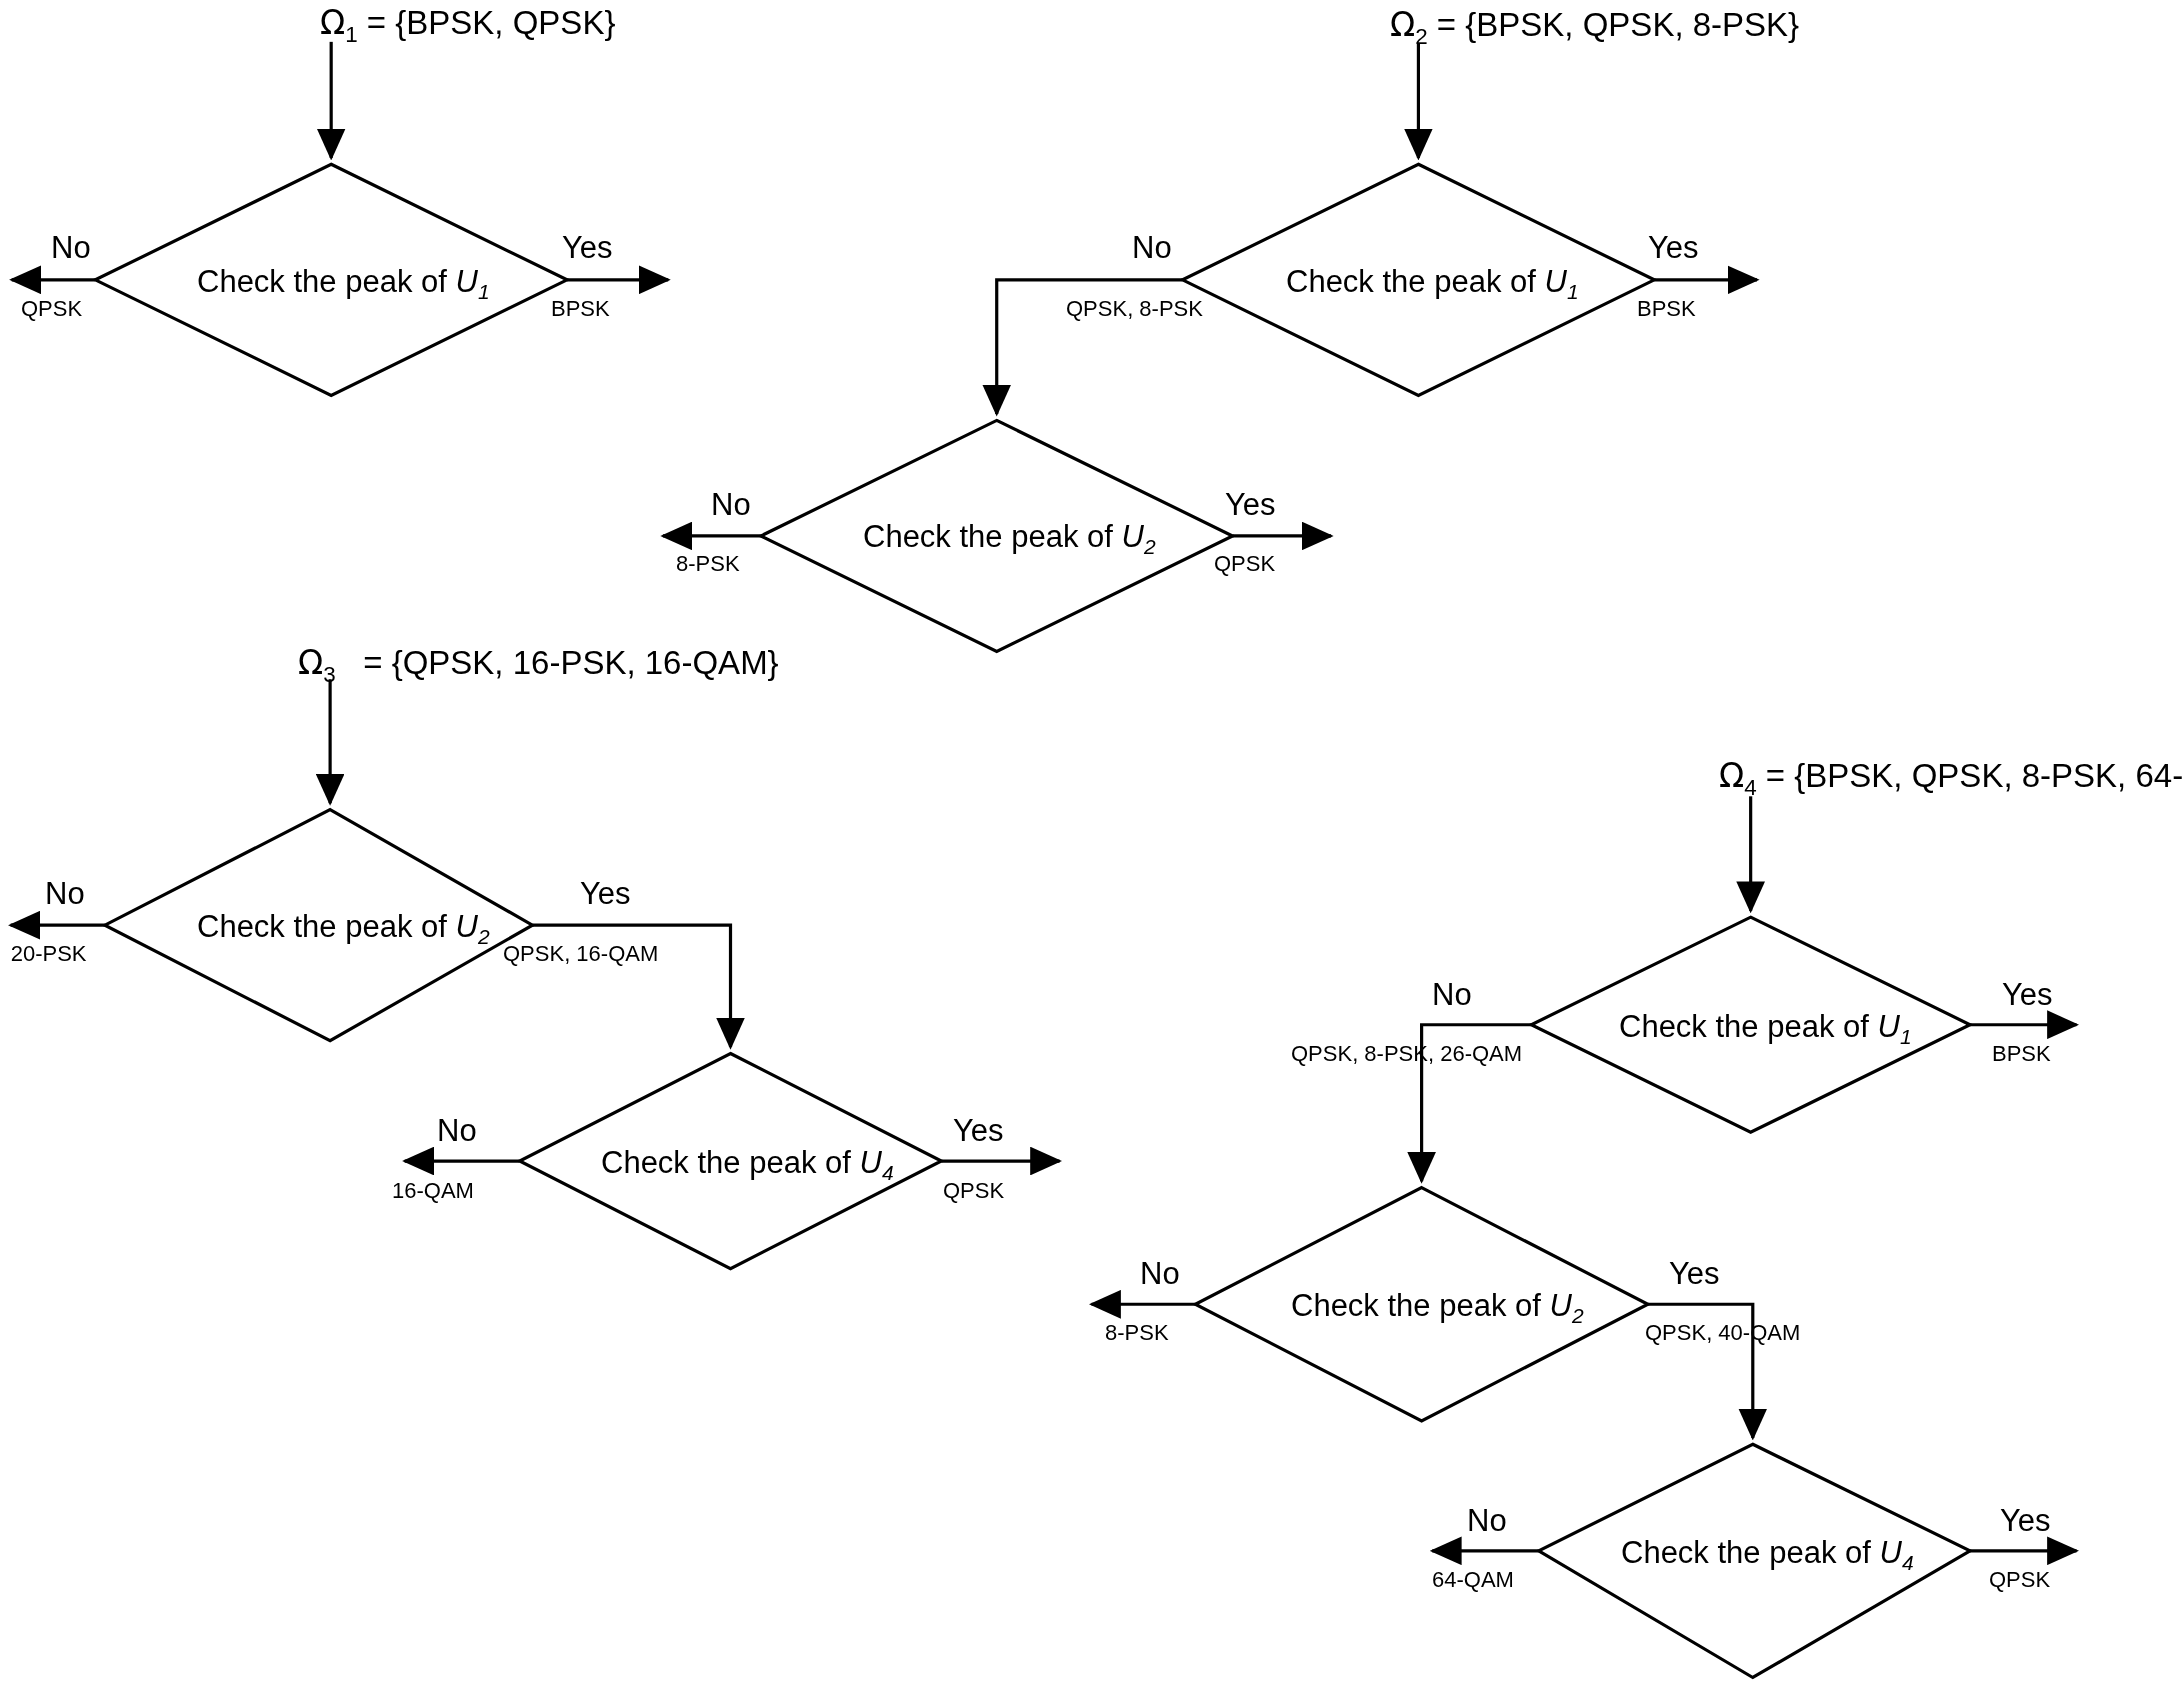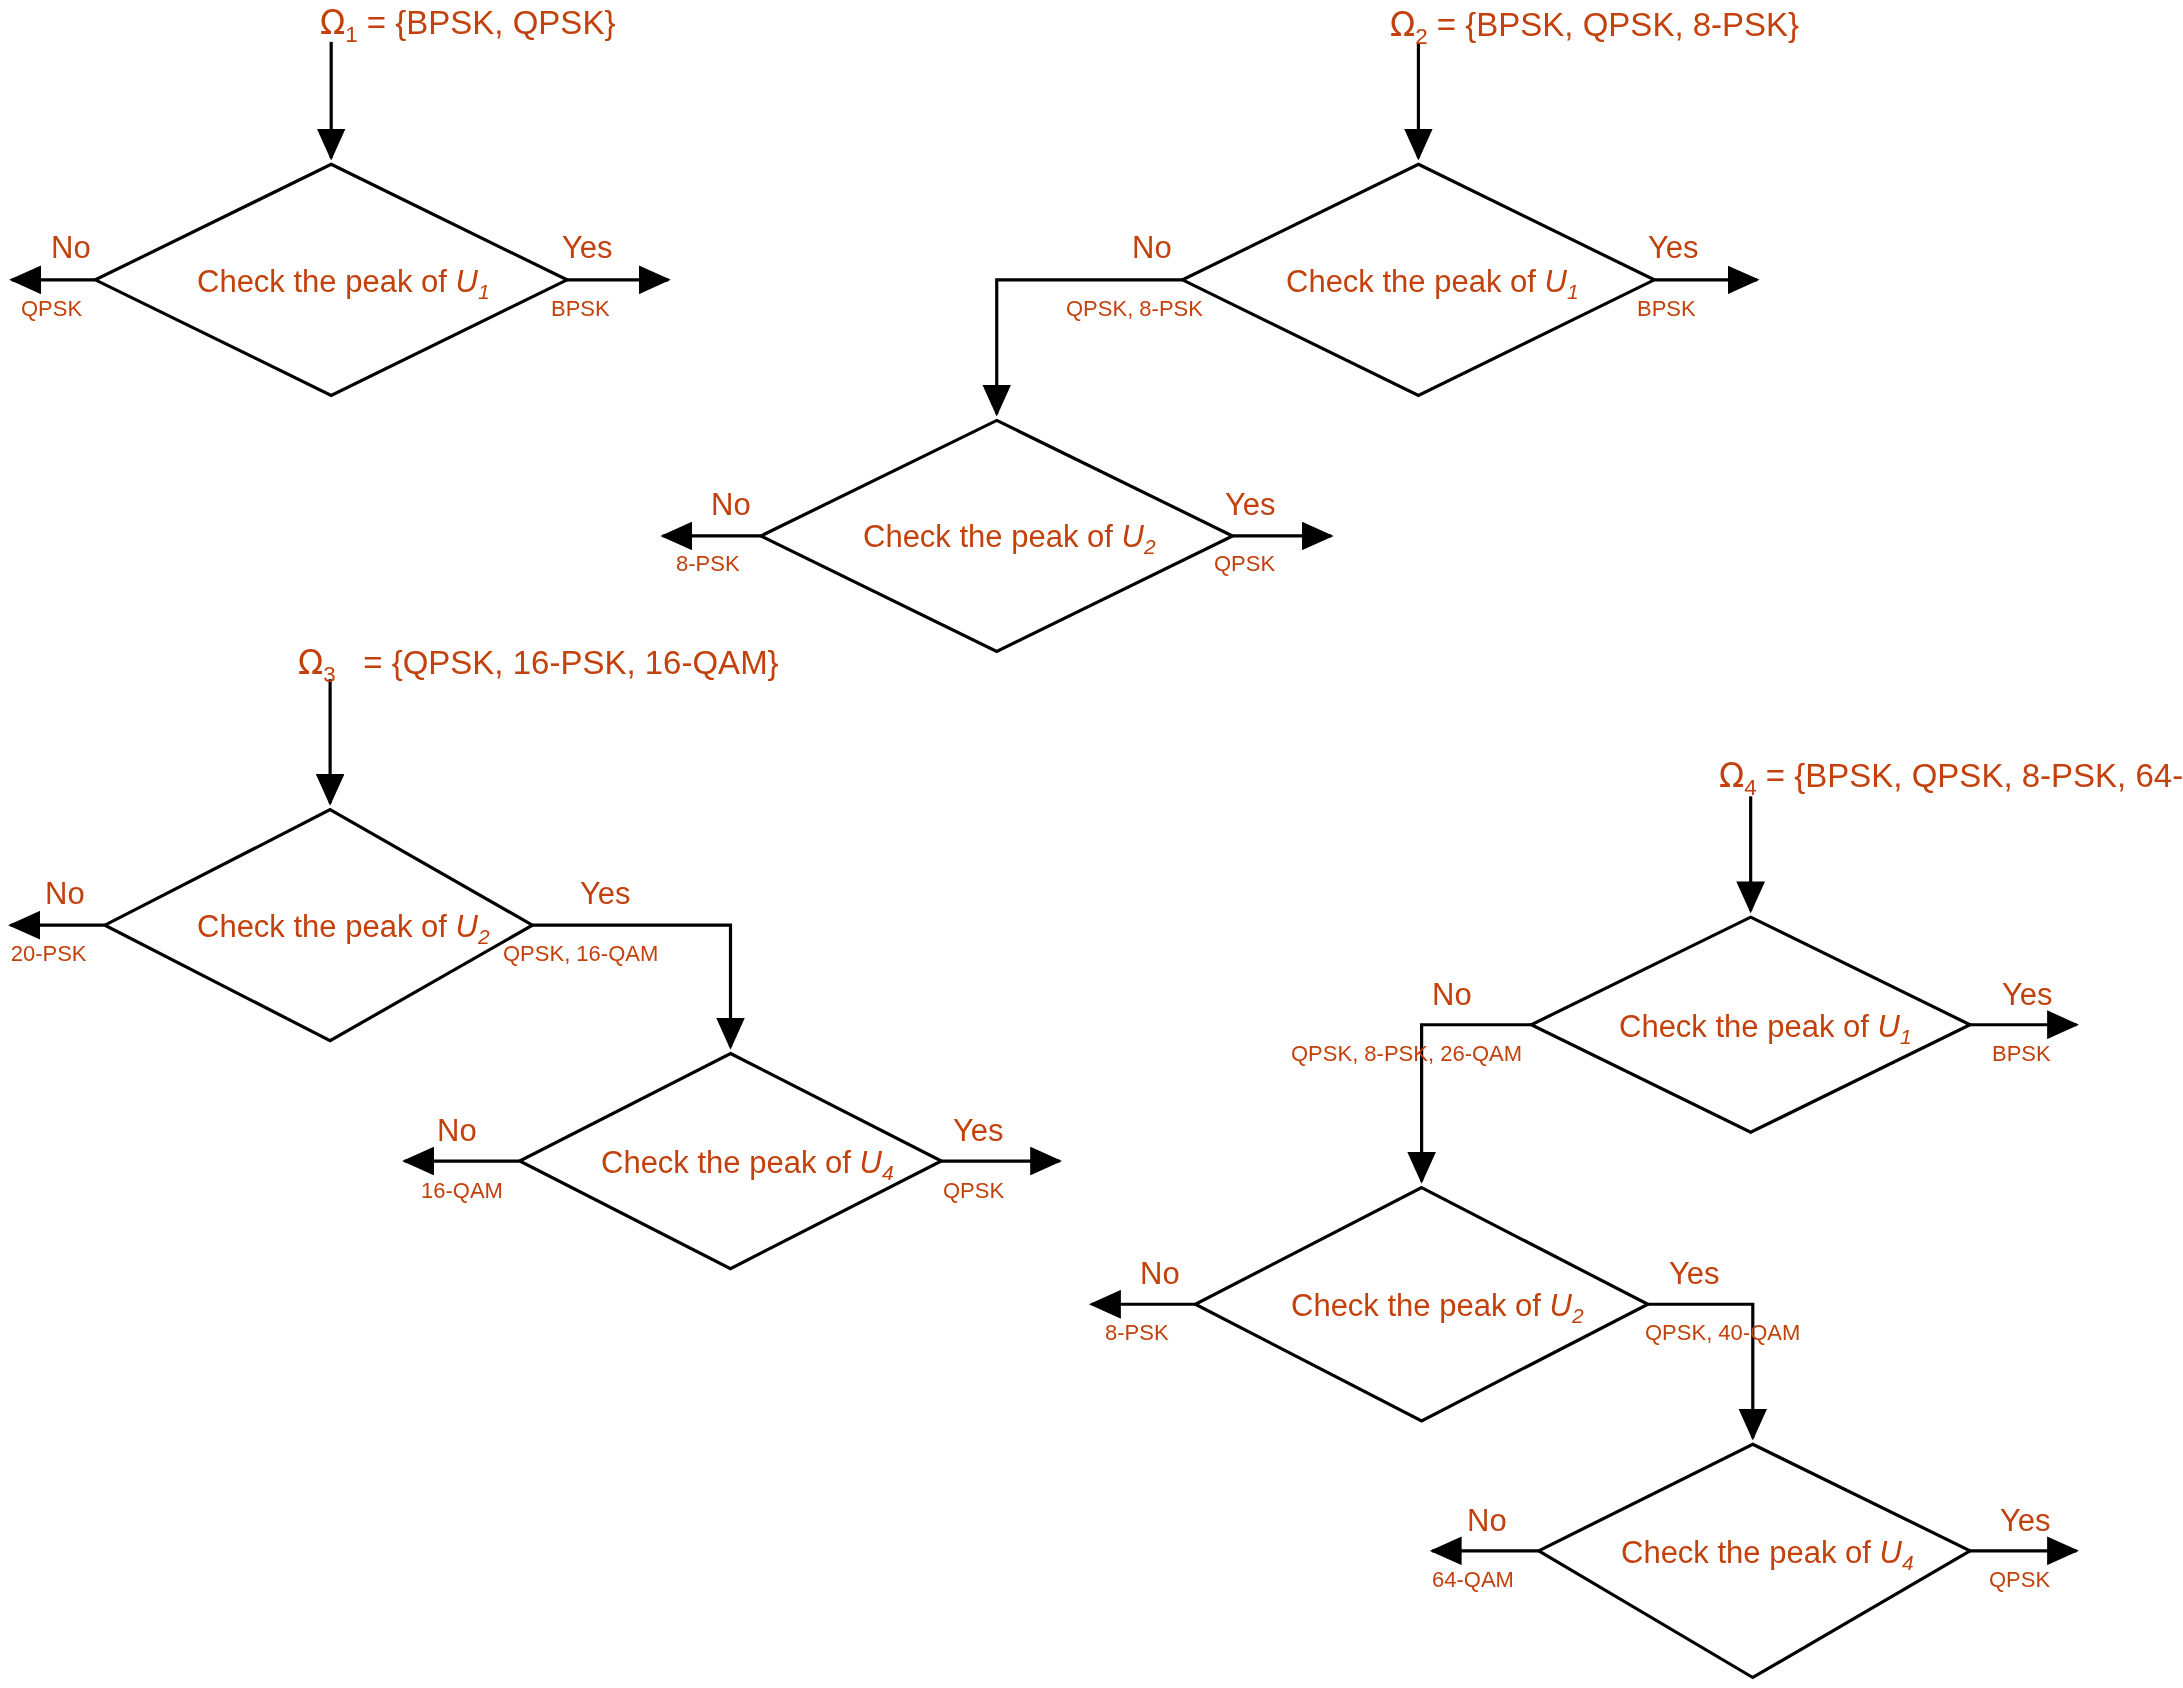--- a/index.html
+++ b/index.html
@@ -1,21 +1,21 @@
 <!DOCTYPE html>
 <html style="font-size:8.5px"><head>
 <meta charset="utf-8">
 <style>
   html,body{margin:0;padding:0;background:#ffffff;}
   body{width:2183px;height:1689px;font-family:"Liberation Sans",sans-serif;}
   #stage{position:relative;width:2183px;height:1689px;background:#fff;overflow:hidden;}
   svg.flow{position:absolute;left:0;top:0;width:2183px;height:1689px;}
   .ln{stroke:#000000;stroke-width:6;fill:none;stroke-linecap:butt;}
   .dia{stroke:#000000;stroke-width:6;fill:none;stroke-linejoin:miter;}
-  .lbl{position:absolute;white-space:nowrap;color:#c2410c;font-family:"Liberation Sans",sans-serif;}
+  .lbl{position:absolute;white-space:nowrap;color:#000000;font-family:"Liberation Sans",sans-serif;}
   .t-omega{font-size:33px;letter-spacing:0px;}
   .t-omega .om{font-family:"DejaVu Sans",sans-serif;font-style:normal;}
   .t-omega .sub{font-size:22.4px;vertical-align:sub;}
   .t-body{font-size:31px;}
   .t-body .uvar{font-style:italic;}
   .t-body .usub{font-size:21px;font-style:italic;vertical-align:sub;}
   .t-yn{font-size:31px;}
   .t-mod{font-size:22px;}
 </style>
 </head>
@@ -102,21 +102,21 @@
   <div class="lbl t-omega" style="left:298px;top:643px;"><span class="om">Ω</span><span class="sub">3</span>&nbsp;&nbsp; <span>= {QPSK, 16-PSK, 16-QAM}</span></div>
 
   <div class="lbl t-body" style="left:197px;top:909px;"><span>Check the peak of </span><span class="uvar">U</span><span class="usub">2</span></div>
   <div class="lbl t-yn" style="left:45px;top:876px;">No</div>
   <div class="lbl t-mod" style="left:10.7px;top:941px;">20-PSK</div>
   <div class="lbl t-yn" style="left:580px;top:876px;">Yes</div>
   <div class="lbl t-mod" style="left:503px;top:941px;">QPSK, 16-QAM</div>
 
   <div class="lbl t-body" style="left:601px;top:1145px;"><span>Check the peak of </span><span class="uvar">U</span><span class="usub">4</span></div>
   <div class="lbl t-yn" style="left:437px;top:1113px;">No</div>
-  <div class="lbl t-mod" style="left:421px;top:1178px;">16-QAM</div>
+  <div class="lbl t-mod" style="left:392px;top:1178px;">16-QAM</div>
   <div class="lbl t-yn" style="left:953px;top:1113px;">Yes</div>
   <div class="lbl t-mod" style="left:943px;top:1178px;">QPSK</div>
 
   <div class="lbl t-omega" style="left:1719px;top:756px;"><span class="om">Ω</span><span class="sub">4</span> <span>= {BPSK, QPSK, 8-PSK, 64-QAM}</span></div>
 
   <div class="lbl t-body" style="left:1619px;top:1009px;"><span>Check the peak of </span><span class="uvar">U</span><span class="usub">1</span></div>
   <div class="lbl t-yn" style="left:1432px;top:977px;">No</div>
   <div class="lbl t-mod" style="left:1291px;top:1041px;">QPSK, 8-PSK, 26-QAM</div>
   <div class="lbl t-yn" style="left:2002px;top:977px;">Yes</div>
   <div class="lbl t-mod" style="left:1992px;top:1041px;">BPSK</div>

